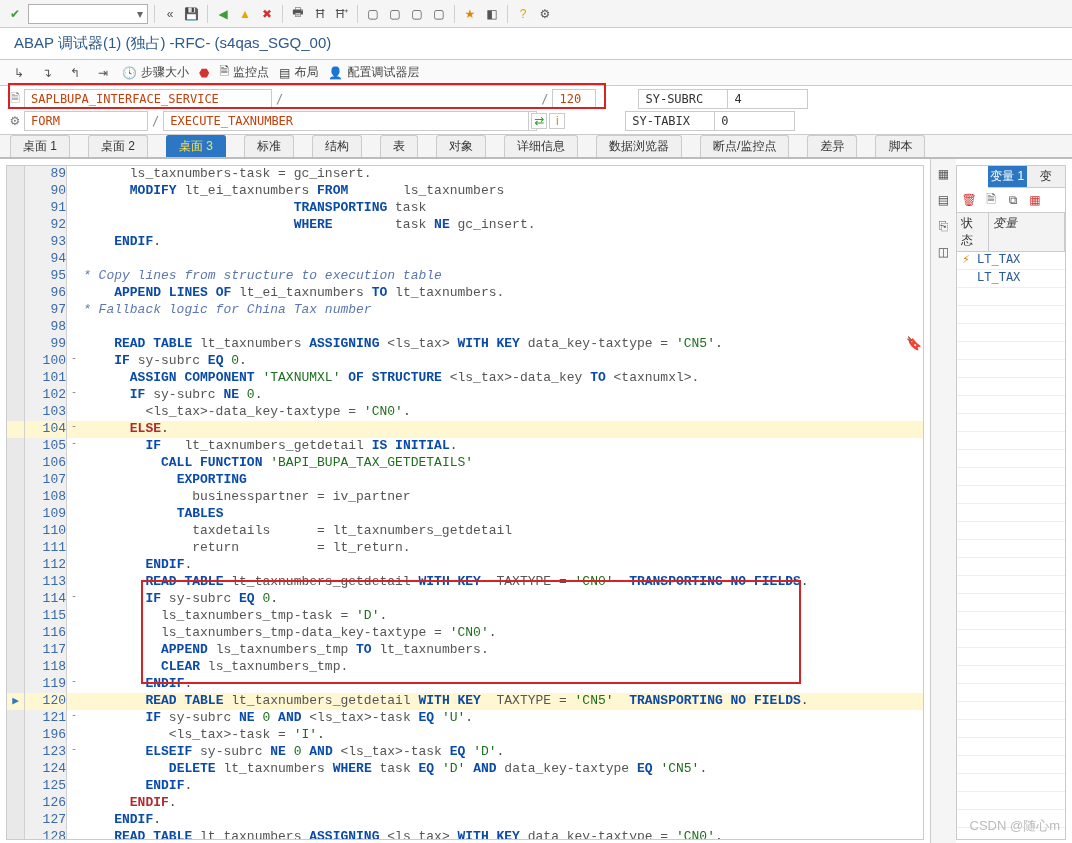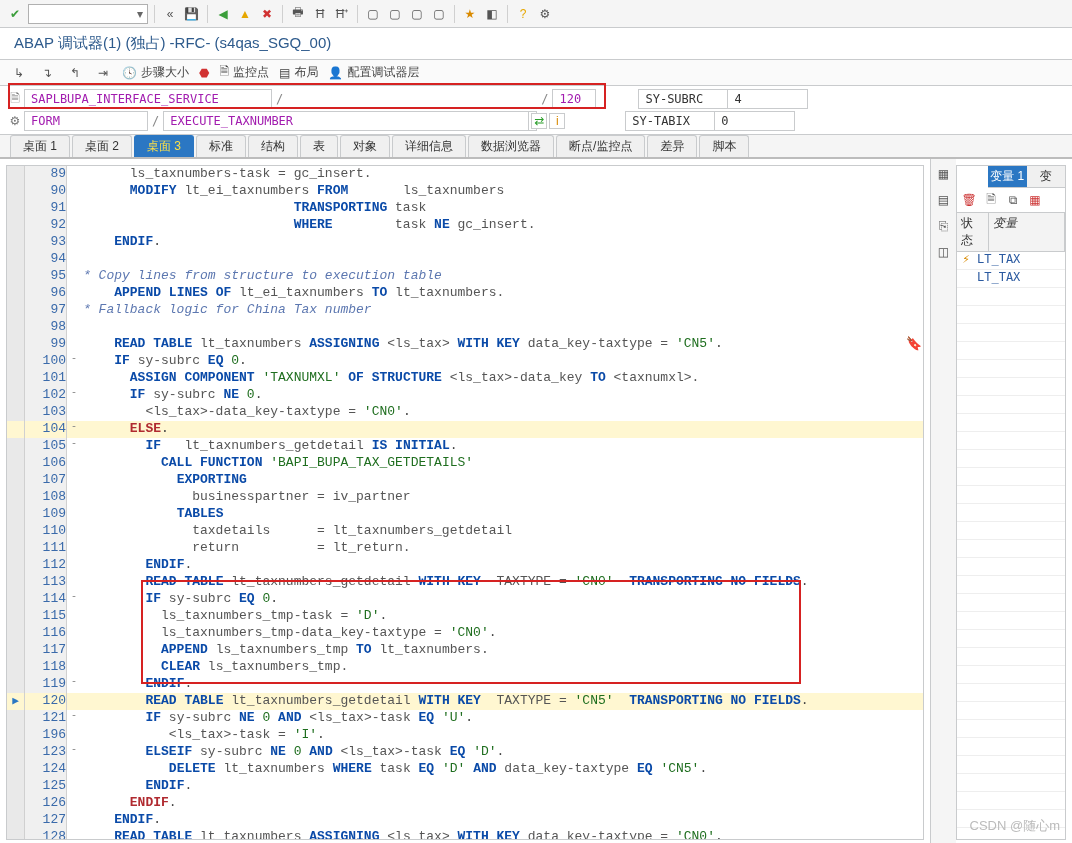--- a/index.html
+++ b/index.html
@@ -84,21 +84,21 @@
   }
   .ctx-icon { width:18px; text-align:center; color:#777;}
   .ctx-field {
     border: var(--border);
     background:#fff;
     height:20px;
     display:flex; align-items:center;
     padding:0 6px;
     font-family: Consolas, monospace;
     font-size:12px;
-    color:#a21caf;
+    color:#c2410c;
   }
   .slash { padding:0 4px; font-family: Consolas, monospace; color:#888;}
   .sy-field {
     margin-left: 42px;
     display:flex; align-items:center; gap:0;
   }
   .sy-label {
     width:90px; height:20px; border:var(--border);
     padding:0 6px; display:flex; align-items:center;
     font-family: Consolas, monospace;
@@ -112,20 +112,21 @@
   }
   .mini-icon { width:16px; height:16px; display:inline-flex; align-items:center; justify-content:center; border:var(--border); margin-left:2px; background:#fff;}
 
   
   .tabstrip {
     display:flex; align-items:flex-end;
     height:24px;
     border-bottom: 2px solid #bcbcbc;
     padding-left:10px;
     background:#f5f5f5;
+    gap:16px;
   }
   .tab {
     height:22px;
     padding:0 12px;
     border: var(--border);
     border-bottom:none;
     margin-right:2px;
     display:flex; align-items:center;
     background:#f0f0f0;
     border-radius:3px 3px 0 0;

